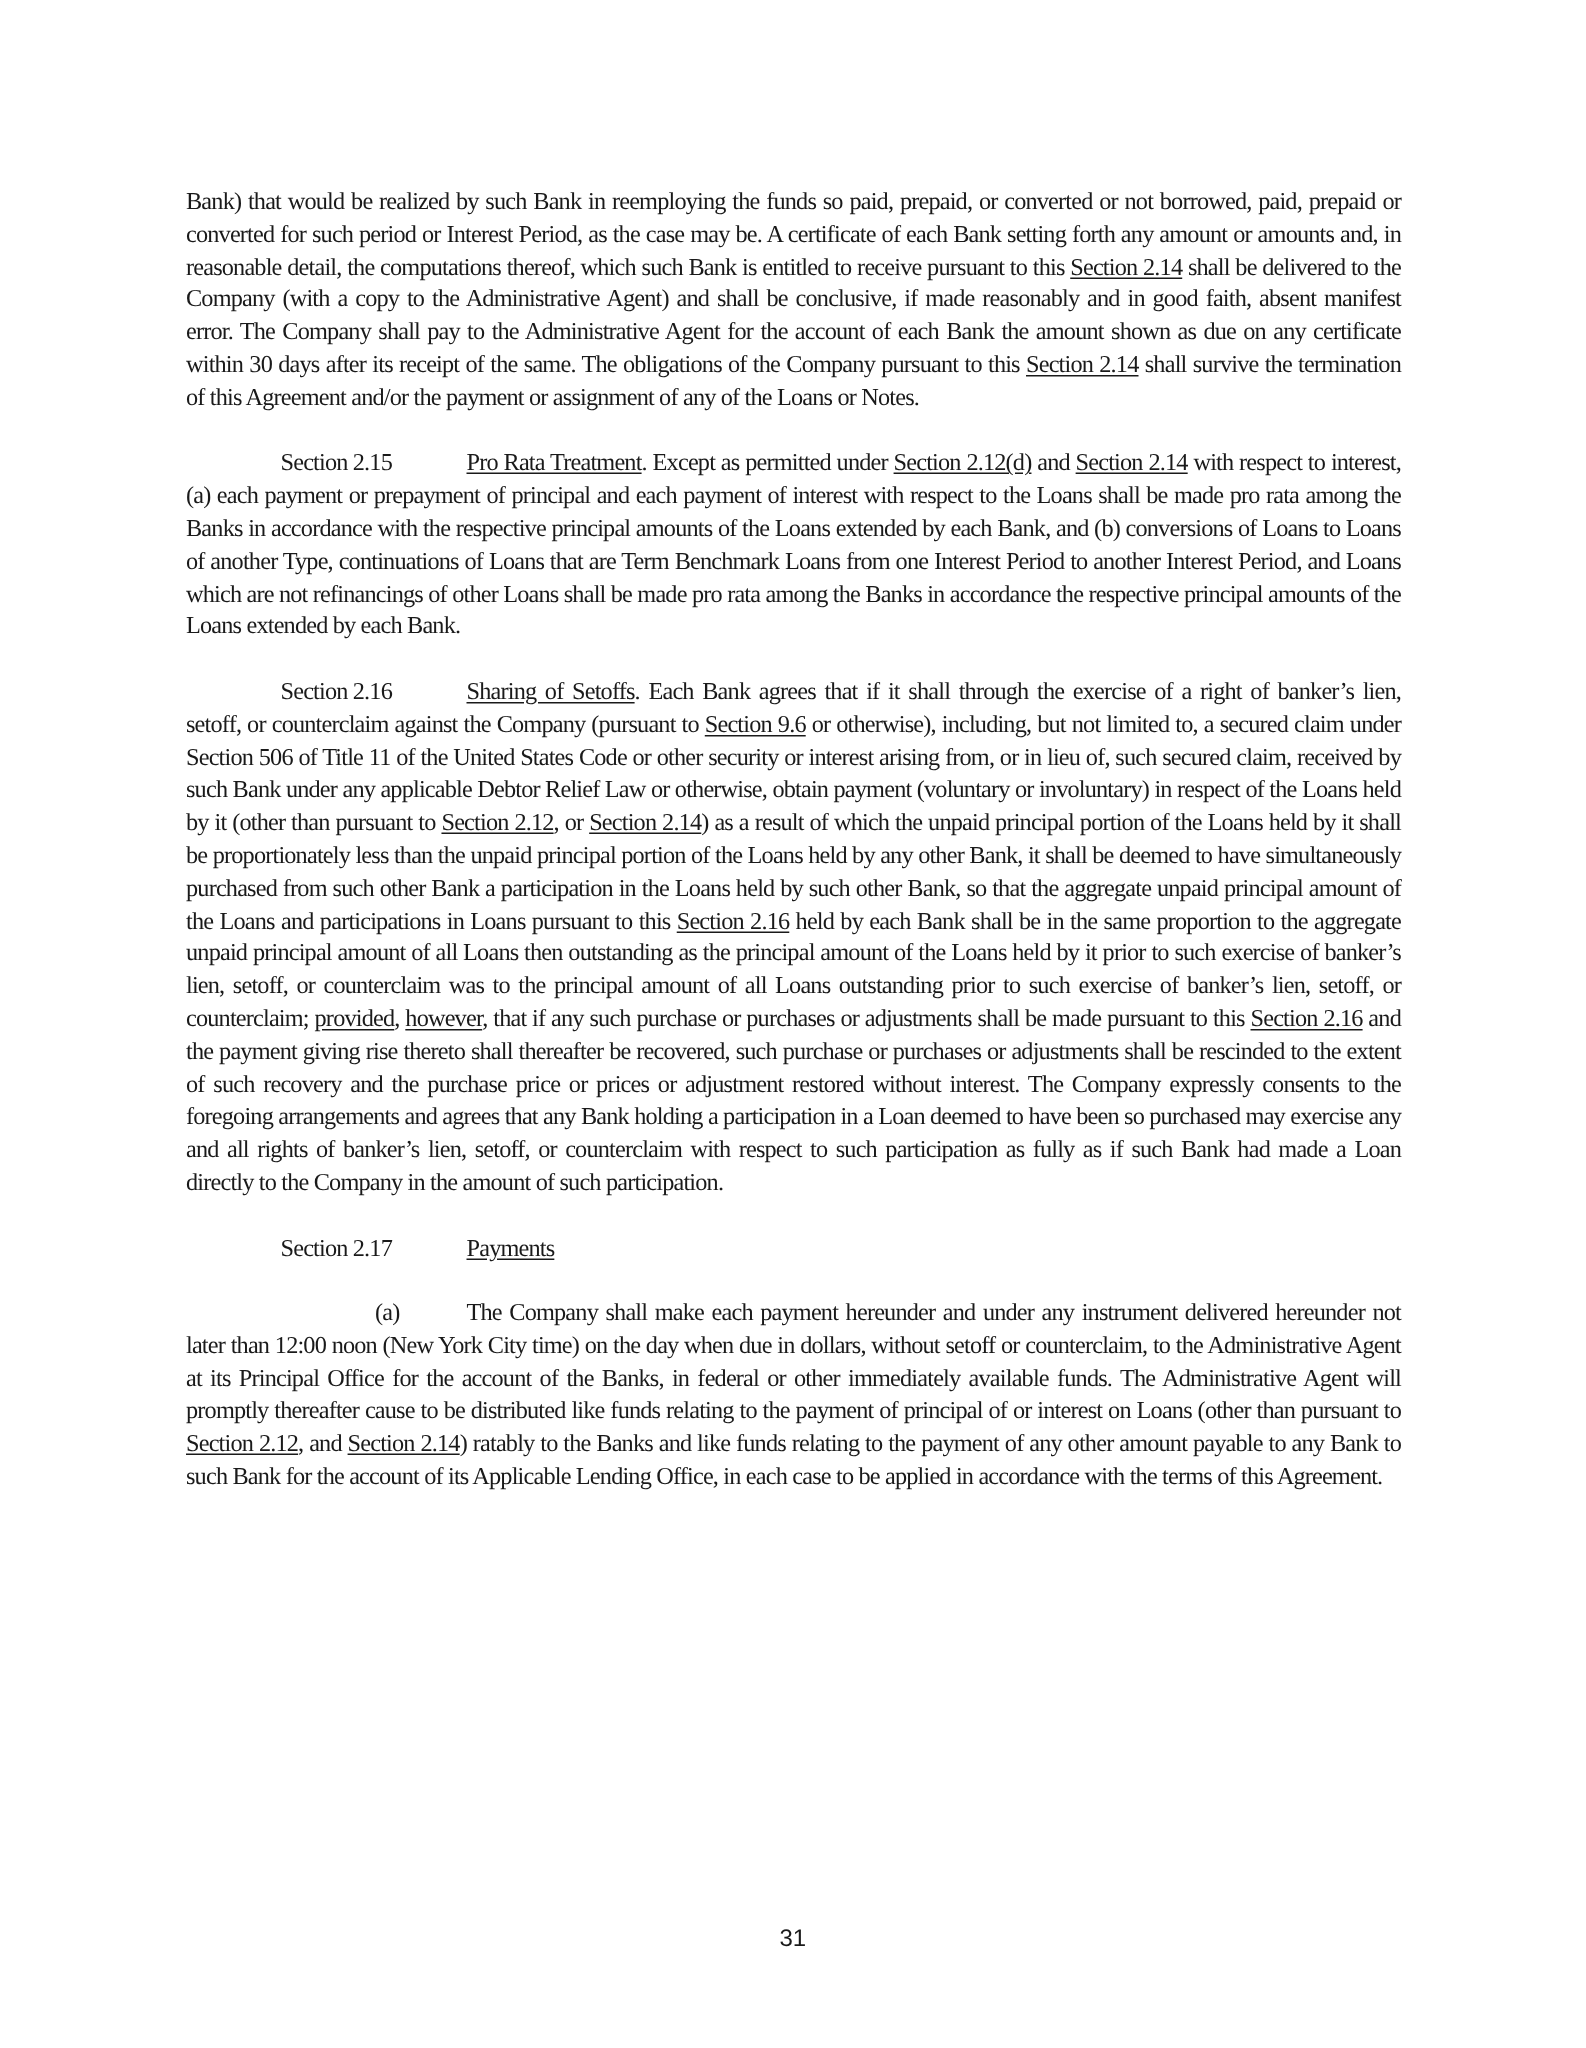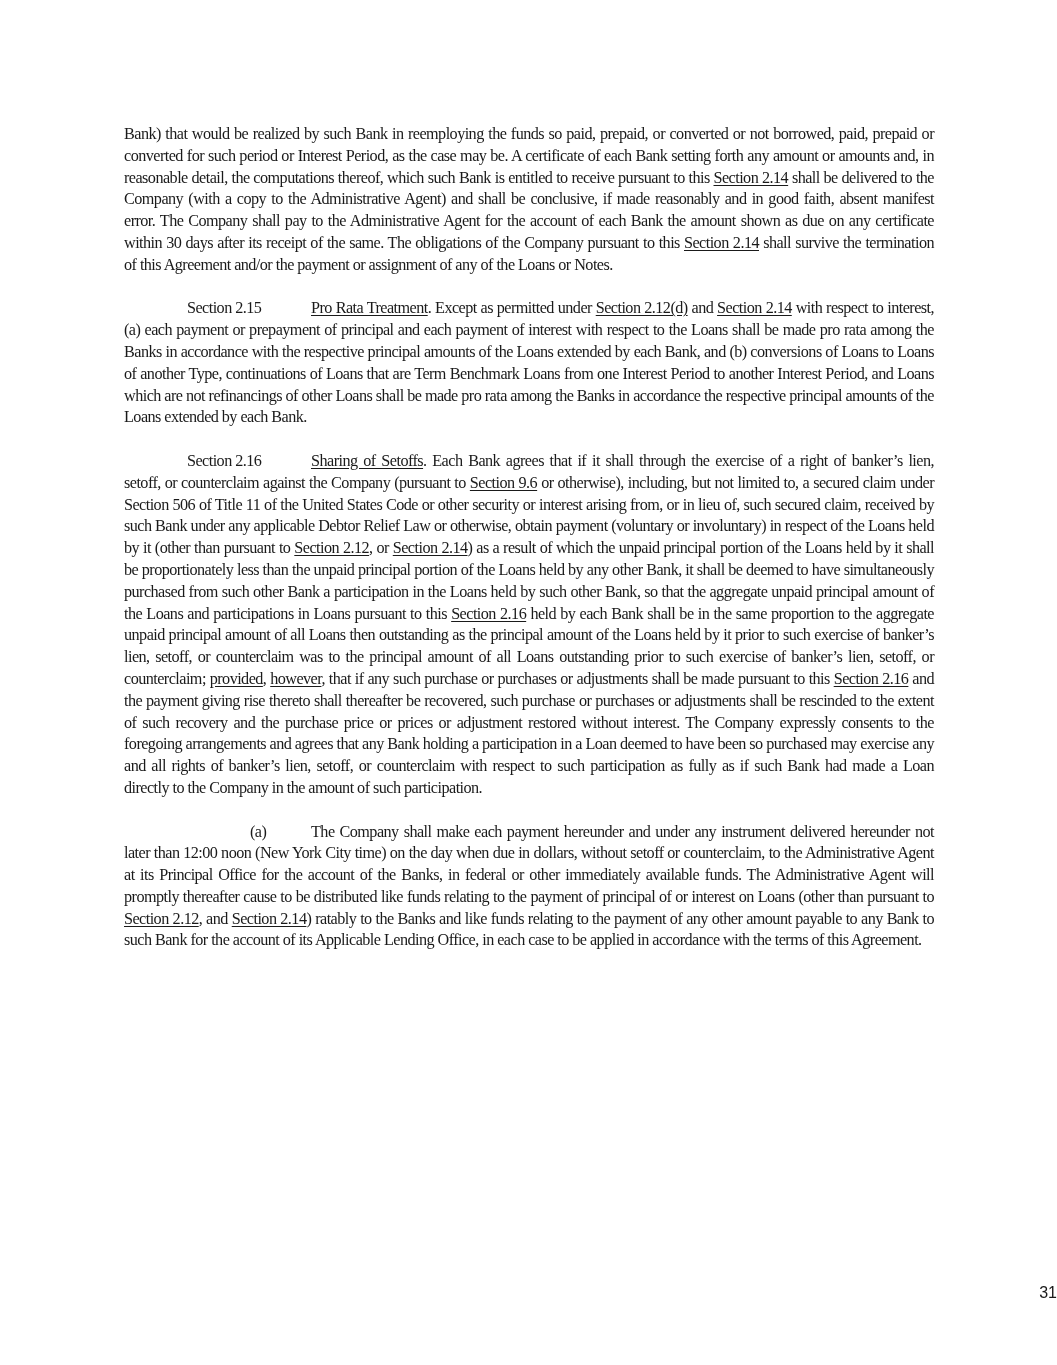--- a/index.html
+++ b/index.html
@@ -8,27 +8,28 @@
     position: absolute; left: 124px; top: 124px; width: 810px;
     font-family: Liberation Serif, serif;
     font-size: 16.2px; line-height: 21.8px; color: #1a1a1a;
     letter-spacing: -0.55px; word-spacing: 0px;
   }
   .para { text-align: justify; margin: 0 0 21.8px 0; }
   .para .u { text-decoration: underline; text-underline-offset: 2px; }
   .heading-num { display: inline-block; padding-left: 63px; width: 124px; }
   .sub-num { display: inline-block; padding-left: 126px; width: 61px; }
   .page-number {
-    position: absolute; top: 1284px; left: 0; width: 1057px; text-align: right;
+    position: absolute; top: 1284px; left: 0; width: 1057px; text-align: center;
     font-family: "Liberation Sans", sans-serif; font-size: 16px; color: #1a1a1a;
   }
 </style>
 </head>
 <body>
 
 <div class="page">
   <p class="para"><span>Bank) that would be realized by such Bank in reemploying the funds so paid, prepaid, or converted or not borrowed, paid, prepaid or converted for such period or Interest Period, as the case may be.  A certificate of each Bank setting forth any amount or amounts and, in reasonable detail, the computations thereof, which such Bank is entitled to receive pursuant to this </span><span class="u">Section 2.14</span><span> shall be delivered to the Company (with a copy to the Administrative Agent) and shall be conclusive, if made reasonably and in good faith, absent manifest error.  The Company shall pay to the Administrative Agent for the account of each Bank the amount shown as due on any certificate within 30 days after its receipt of the same.  The obligations of the Company pursuant to this </span><span class="u">Section 2.14</span><span> shall survive the termination of this Agreement and/or the payment or assignment of any of the Loans or Notes.</span></p>
   <p class="para"><span class="heading-num">Section 2.15</span><span class="u">Pro Rata Treatment</span><span>.  Except as permitted under </span><span class="u">Section 2.12(d)</span><span> and </span><span class="u">Section 2.14</span><span> with respect to interest, (a) each payment or prepayment of principal and each payment of interest with respect to the Loans shall be made pro rata among the Banks in accordance with the respective principal amounts of the Loans extended by each Bank, and (b) conversions of Loans to Loans of another Type, continuations of Loans that are Term Benchmark Loans from one Interest Period to another Interest Period, and Loans which are not refinancings of other Loans shall be made pro rata among the Banks in accordance the respective principal amounts of the Loans extended by each Bank.</span></p>
   <p class="para"><span class="heading-num">Section 2.16</span><span class="u">Sharing of Setoffs</span><span>.  Each Bank agrees that if it shall through the exercise of a right of banker’s lien, setoff, or counterclaim against the Company (pursuant to </span><span class="u">Section 9.6</span><span> or otherwise), including, but not limited to, a secured claim under Section 506 of Title 11 of the United States Code or other security or interest arising from, or in lieu of, such secured claim, received by such Bank under any applicable Debtor Relief Law or otherwise, obtain payment (voluntary or involuntary) in respect of the Loans held by it (other than pursuant to </span><span class="u">Section 2.12</span><span>, or </span><span class="u">Section 2.14</span><span>) as a result of which the unpaid principal portion of the Loans held by it shall be proportionately less than the unpaid principal portion of the Loans held by any other Bank, it shall be deemed to have simultaneously purchased from such other Bank a participation in the Loans held by such other Bank, so that the aggregate unpaid principal amount of the Loans and participations in Loans pursuant to this </span><span class="u">Section 2.16</span><span> held by each Bank shall be in the same proportion to the aggregate unpaid principal amount of all Loans then outstanding as the principal amount of the Loans held by it prior to such exercise of banker’s lien, setoff, or counterclaim was to the principal amount of all Loans outstanding prior to such exercise of banker’s lien, setoff, or counterclaim; </span><span class="u">provided</span><span>, </span><span class="u">however</span><span>, that if any such purchase or purchases or adjustments shall be made pursuant to this </span><span class="u">Section 2.16</span><span> and the payment giving rise thereto shall thereafter be recovered, such purchase or purchases or adjustments shall be rescinded to the extent of such recovery and the purchase price or prices or adjustment restored without interest.  The Company expressly consents to the foregoing arrangements and agrees that any Bank holding a participation in a Loan deemed to have been so purchased may exercise any and all rights of banker’s lien, setoff, or counterclaim with respect to such participation as fully as if such Bank had made a Loan directly to the Company in the amount of such participation.</span></p>
+  <p class="para"><span class="heading-num">Section 2.17</span><span class="u">Payments</span></p>
   <p class="para"><span class="sub-num">(a)</span><span>The Company shall make each payment hereunder and under any instrument delivered hereunder not later than 12:00 noon (New York City time) on the day when due in dollars, without setoff or counterclaim, to the Administrative Agent at its Principal Office for the account of the Banks, in federal or other immediately available funds.  The Administrative Agent will promptly thereafter cause to be distributed like funds relating to the payment of principal of or interest on Loans (other than pursuant to </span><span class="u">Section 2.12</span><span>, and </span><span class="u">Section 2.14</span><span>) ratably to the Banks and like funds relating to the payment of any other amount payable to any Bank to such Bank for the account of its Applicable Lending Office, in each case to be applied in accordance with the terms of this Agreement.</span></p>
 </div>
 
 <div class="page-number">31</div>
 
 </body></html>

